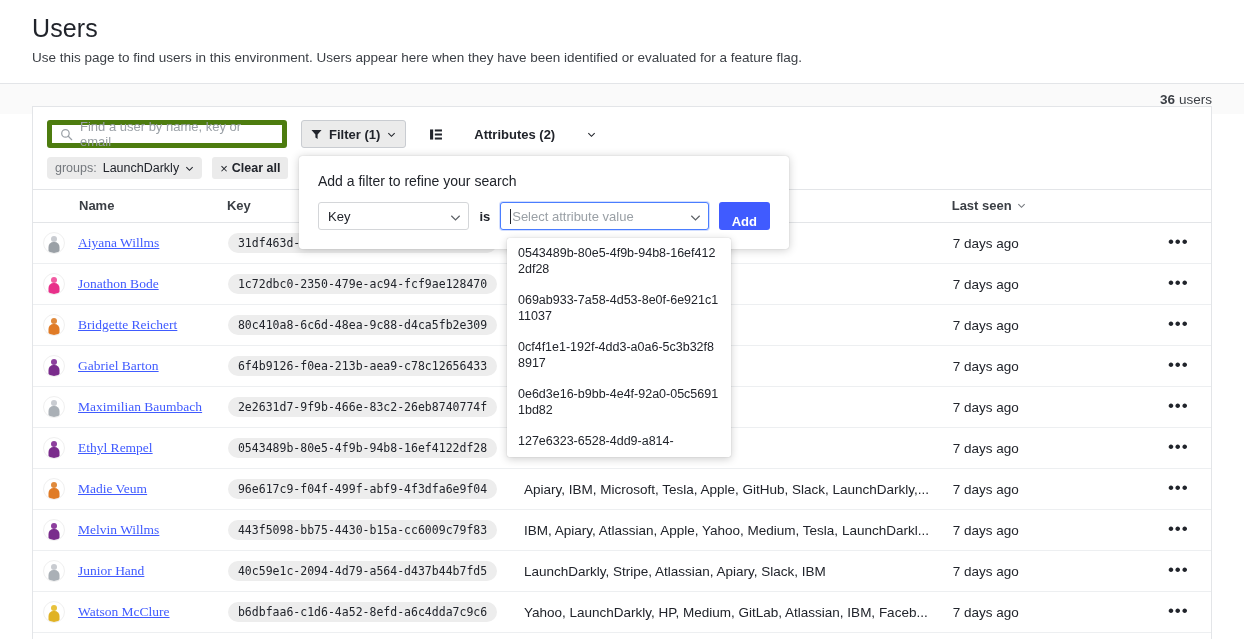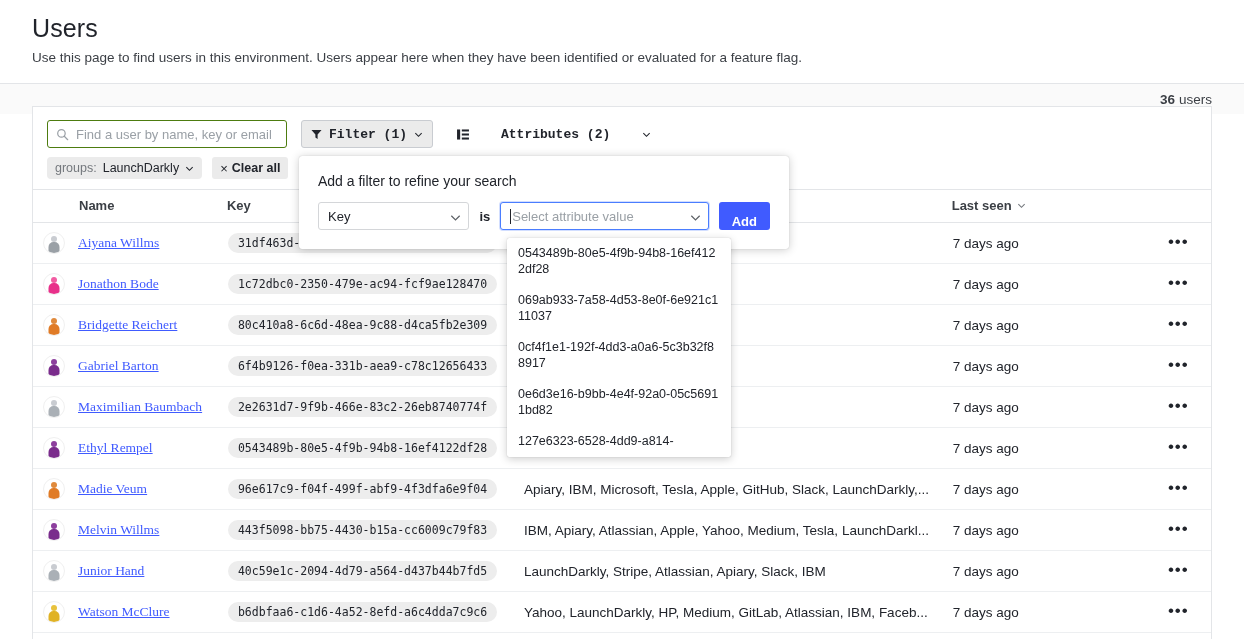--- a/index.html
+++ b/index.html
@@ -51,40 +51,39 @@
     overflow: hidden;
   }
   .toolbar {
     padding: 13px 14px 0 14px;
     display: flex;
     align-items: flex-start;
     gap: 14px;
   }
   .search-box {
     width: 240px; height: 28px;
-    border: 1px solid #4d7c0f;
+    border: 5px solid #4d7c0f;
     border-radius: 3px;
     display: flex; align-items: center;
     padding: 0 8px; gap: 7px;
     background: #fff;
   }
   .search-box .ph {
     font-size: 13px; color: #9aa0a6;
   }
   svg { display: block; }
   .btn {
     height: 28px;
     border: 1px solid #c9ccd1;
     border-radius: 3px;
     background: #ebebeb;
     display: inline-flex; align-items: center; gap: 7px;
     padding: 0 9px;
     font-size: 13px; font-weight: 700; color: #21242b;
     cursor: pointer;
-    font-family: Liberation Mono, monospace;
   }
   .btn.flat {
     background: transparent; border-color: transparent; gap: 32px;
   }
   .chev {
     width: 9px; height: 9px; flex: 0 0 auto;
   }
   .chiprow {
     padding: 9px 14px 10px 14px;
     display: flex; align-items: center; gap: 10px;
@@ -385,21 +384,21 @@
         <tr>
           <td class="c-name">
             <span class="namecell">
               <span class="avatar">
                 <span class="head" style="background:#8d3f9e"></span>
                 <span class="body" style="background:#7a2c8c"></span>
               </span>
               <a class="uname">Gabriel Barton</a>
             </span>
           </td>
-          <td class="c-key"><span class="keychip">6f4b9126-f0ea-331b-aea9-c78c12656433</span></td>
+          <td class="c-key"><span class="keychip">6f4b9126-f0ea-213b-aea9-c78c12656433</span></td>
           <td class="c-attr">
             <div class="attrs">ab, Twilio, Accenture, HP</div>
           </td>
           <td class="c-seen"><span class="seen">7 days ago</span></td>
           <td class="c-menu">
             <div class="dots">•••</div>
           </td>
         </tr>
         <tr>
           <td class="c-name">

